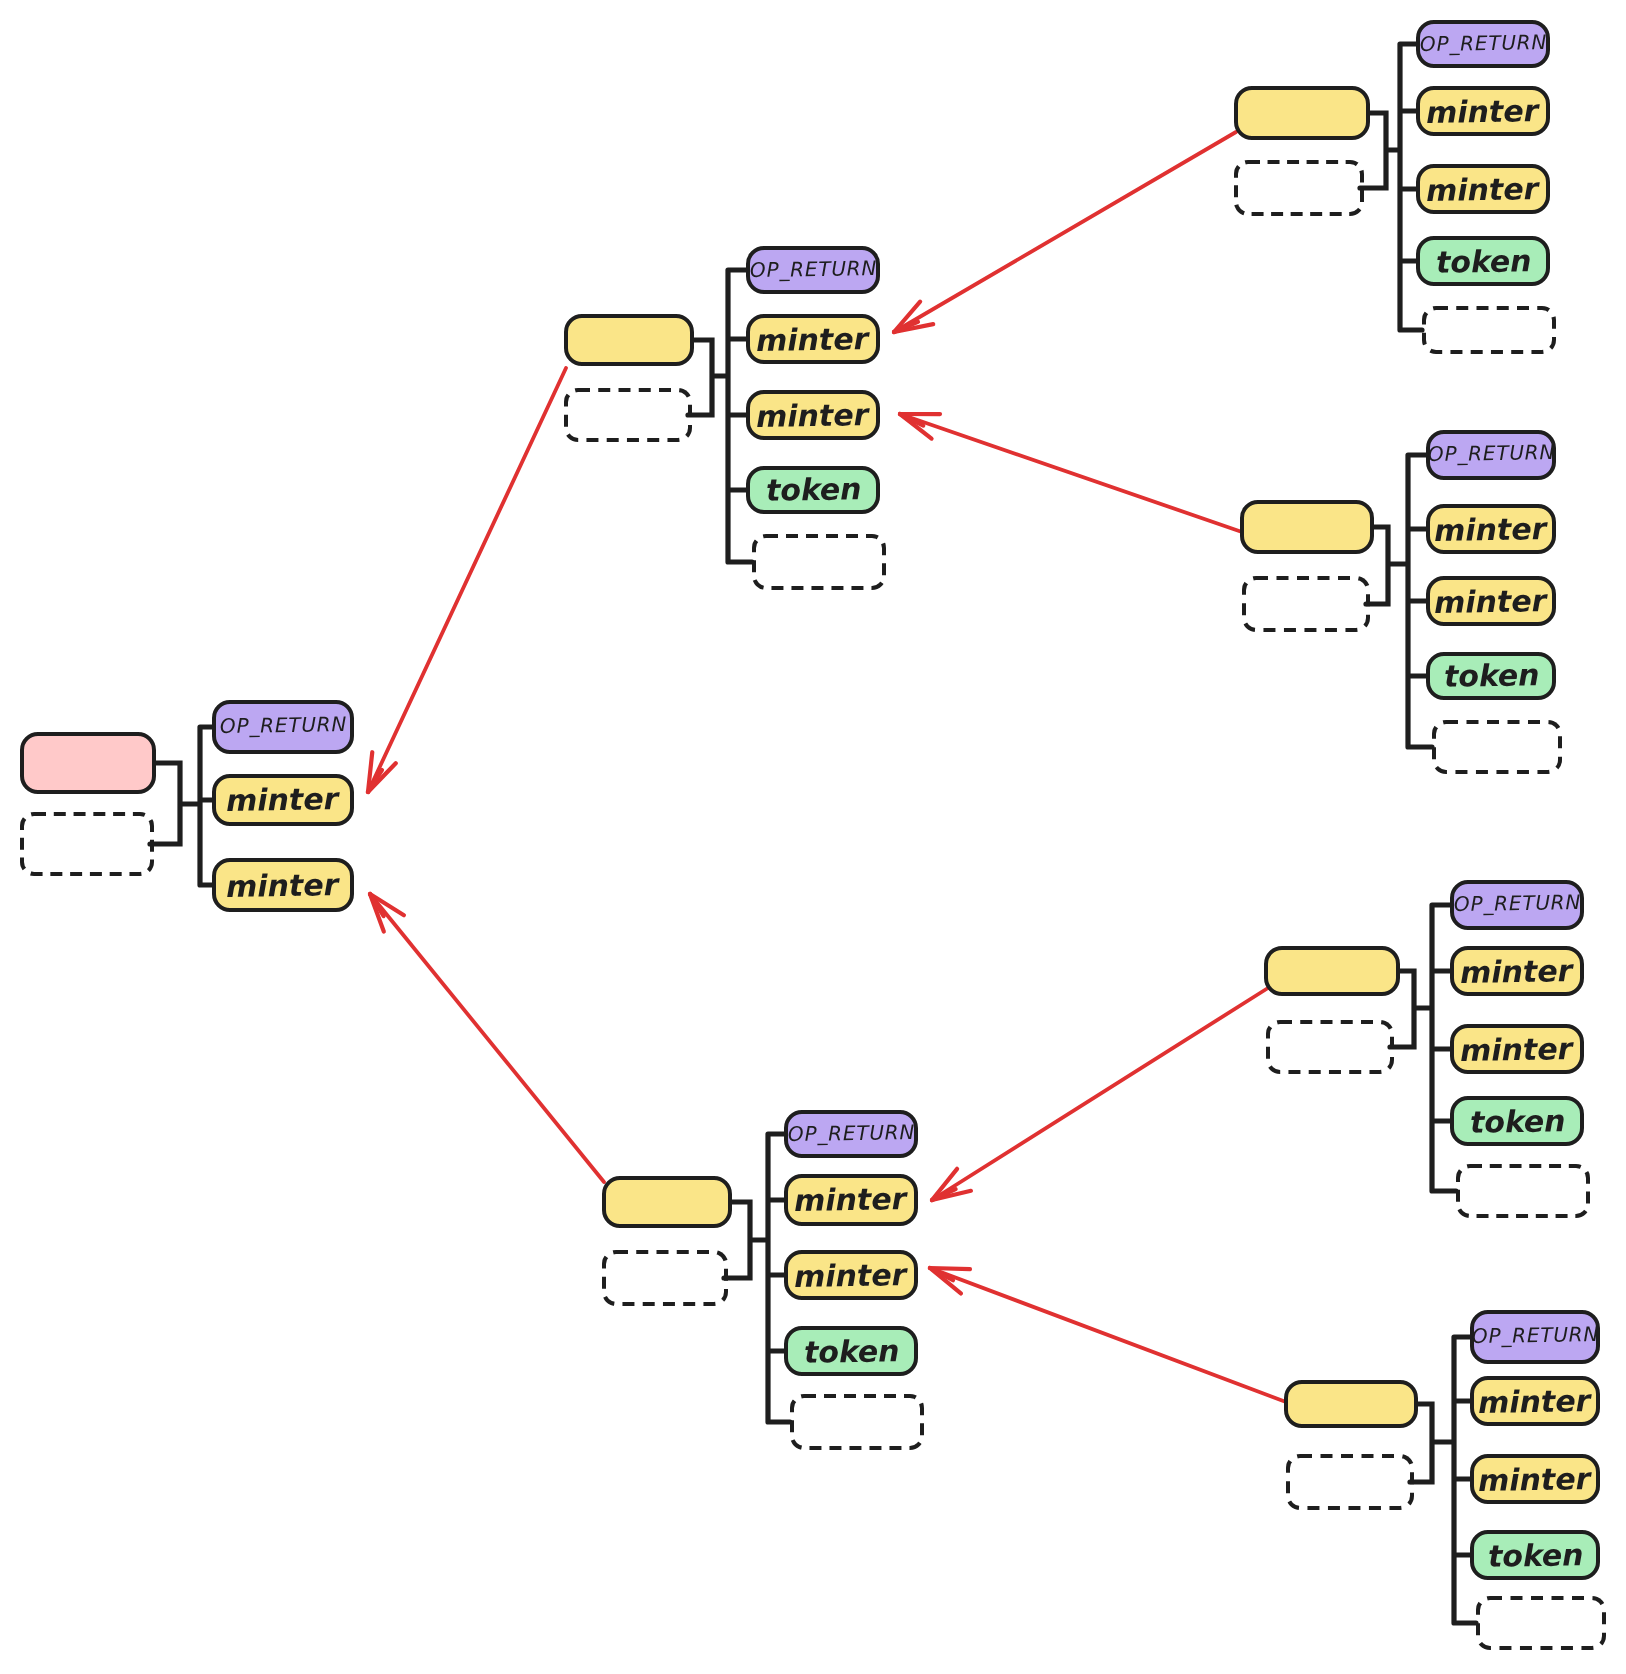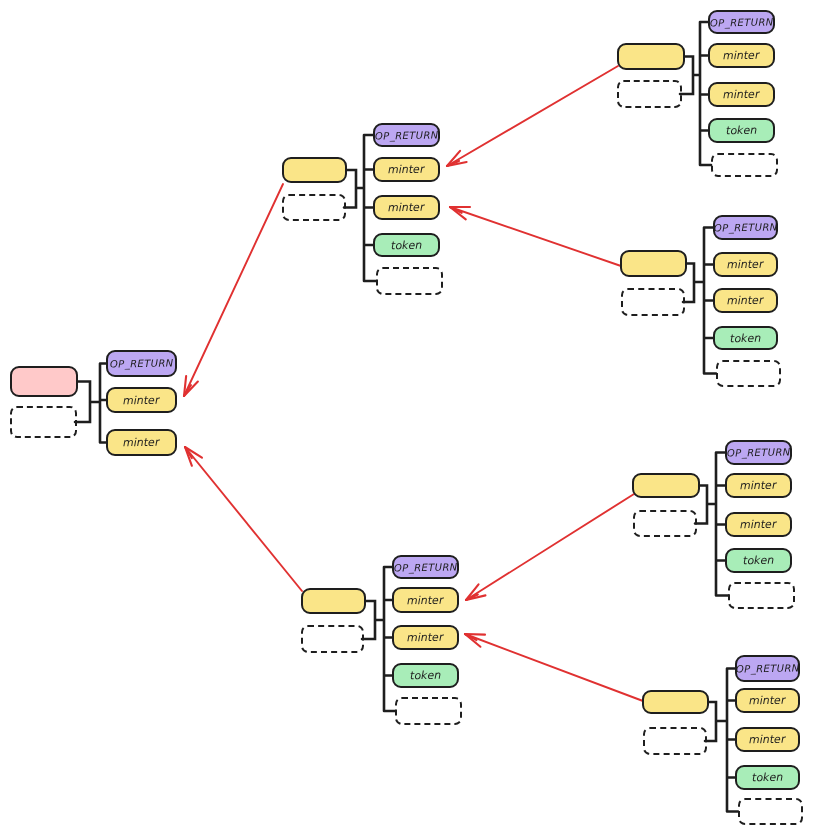--- a/index.html
+++ b/index.html
@@ -31,21 +31,21 @@
     border-width: 2.3px;
     border-radius: 7px;
   }
   .box span {
     color: #1e1e1e;
     font-style: italic;
     white-space: nowrap;
     transform: rotate(-1deg);
   }
   .lbl-op { font-size: 10px; letter-spacing: 0.4px; }
-  .lbl    { font-size: 11px; }
+  .lbl    { font-size: 15px; font-weight: bold; }
 </style>
 </head>
 <body>
 
 <div id="canvas">
   <svg id="wires" xmlns="http://www.w3.org/2000/svg" viewBox="0 0 813 837">
       <path d="M 76 381.5 H 90 V 422 H 75 M 90 402 H 100 M 100 363.5 V 442.5 M 100 363.5 H 109 M 100 400 H 109 M 100 442.5 H 109" fill="none" stroke="#1e1e1e" stroke-width="2.6" stroke-linecap="round"></path>
       <path d="M 345 170 H 356 V 207.5 H 344 M 356 188 H 364 M 364 135 V 281 M 364 135 H 376 M 364 169.5 H 376 M 364 207.5 H 376 M 364 245 H 376 M 364 281 H 376" fill="none" stroke="#1e1e1e" stroke-width="2.6" stroke-linecap="round"></path>
       <path d="M 364 601 H 375 V 639 H 362 M 375 620 H 384 M 384 567 V 711 M 384 567 H 395 M 384 600 H 395 M 384 637.5 H 395 M 384 675.5 H 395 M 384 711 H 395" fill="none" stroke="#1e1e1e" stroke-width="2.6" stroke-linecap="round"></path>
       <path d="M 683 56.5 H 693 V 94 H 680 M 693 75 H 700 M 700 22 V 165 M 700 22 H 711 M 700 55.5 H 711 M 700 94.5 H 711 M 700 130.5 H 711 M 700 165 H 711" fill="none" stroke="#1e1e1e" stroke-width="2.6" stroke-linecap="round"></path>

